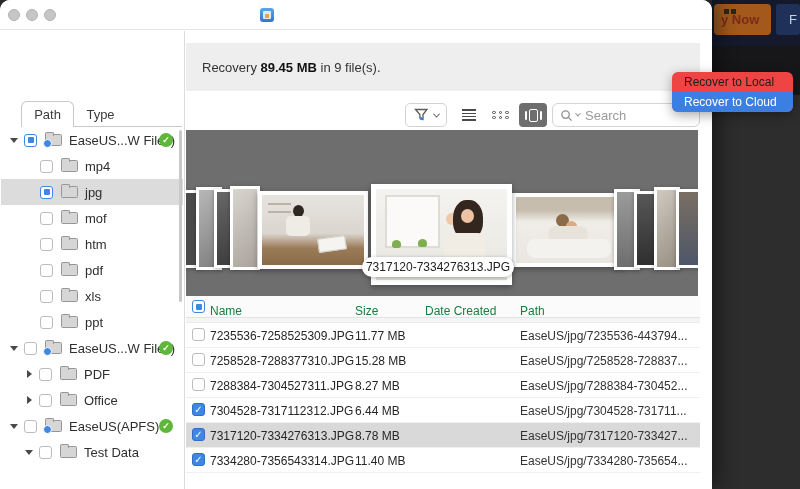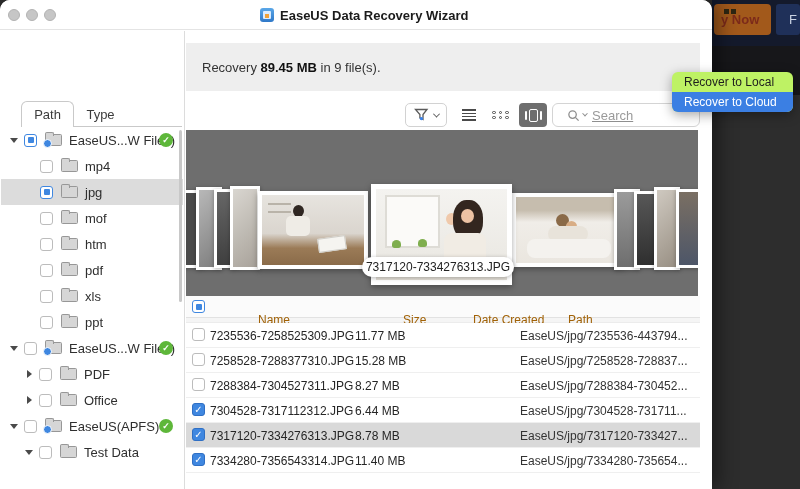--- a/index.html
+++ b/index.html
@@ -44,21 +44,21 @@
   .banner-text b { color:#111; }
   .recover-btn { position:absolute; left:583px; top:57px; width:117px; height:29px; background:#2e7ce0;
     border-radius:6px; display:flex; color:#fff; cursor:pointer; }
   .recover-main { width:91px; display:flex; align-items:center; justify-content:center;
     font-size:13px; font-weight:bold; border-right:1px solid rgba(255,255,255,.45); }
   .recover-arrow { flex:1; display:flex; align-items:center; justify-content:center; }
   .chev { width:7px; height:7px; border-right:1.6px solid currentColor; border-bottom:1.6px solid currentColor;
     transform:rotate(45deg) translate(-1px,-1px); }
 
   
-  .menu { position:absolute; left:672px; top:72px; width:121px; background:#bef264; border-radius:6px;
+  .menu { position:absolute; left:672px; top:72px; width:121px; background:#ef4444; border-radius:6px;
     box-shadow:0 3px 12px rgba(0,0,0,.35); z-index:60; overflow:hidden; }
   .menu-item { height:20px; line-height:20px; font-size:12px; color:#1e1e1e; padding-left:12px; cursor:pointer; }
   .menu-item.hl { background:#3b7fe3; color:#fff; }
 
   
   .sidebar { position:absolute; left:0; top:31px; width:185px; height:458px; background:#fff; border-right:1px solid #dcdcdc; }
   .tabline { position:absolute; left:21px; top:126px; width:161px; height:1px; background:#c9c9c9; }
   .tab { position:absolute; top:101px; width:53px; height:26px; font-size:13px; color:#3c3c3c;
     display:flex; align-items:center; justify-content:center; cursor:pointer; z-index:3; }
   .tab.active { left:21px; background:#fff; border:1px solid #c9c9c9; border-bottom:none; border-radius:6px 6px 0 0; }
@@ -95,21 +95,21 @@
   .viewbtn { position:absolute; top:103px; width:28px; height:24px; border-radius:4px;
     display:flex; align-items:center; justify-content:center; cursor:pointer; }
   .vb-list{left:455px} .vb-grid{left:487px} .vb-prev{left:519px; background:#6e6e6e;}
   .lines i { display:block; width:14px; height:1.6px; background:#4a4a4a; margin:1.6px 0; }
   .dots { display:grid; grid-template-columns:repeat(3,5px); grid-gap:1.5px; }
   .dots i { width:3.5px; height:3.5px; border:1px solid #4a4a4a; border-radius:50%; }
   .pv { display:flex; align-items:center; gap:2px; }
   .pv .b { width:2px; height:9px; background:#fff; border-radius:1px; }
   .pv .m { width:9px; height:13px; border:1.5px solid #fff; border-radius:2px; }
   .search { position:absolute; left:552px; top:103px; width:148px; height:24px; border:1px solid #d4d4d4;
-    border-radius:6px; background:#fff; display:flex; align-items:center; padding-left:14px; gap:3px; color:#8f8f8f;text-decoration:underline; }
+    border-radius:6px; background:#fff; display:flex; align-items:center; padding-left:7px; gap:3px; color:#8f8f8f; }
   .search .chev { width:4px; height:4px; border-width:1.2px; margin-right:2px; }
   .search input { border:none; outline:none; flex:1; font-size:13px; color:#777; background:transparent;
     font-family:"Liberation Sans", sans-serif; min-width:10px; }
   .search input::placeholder { color:#9a9a9a; }
 
   
   .carousel { position:absolute; left:186px; top:130px; width:512px; height:166px; background:#6e6e6e; overflow:hidden; }
   .photo { position:absolute; background:#fff; box-shadow:0 2px 6px rgba(0,0,0,.35); }
   .ph { position:absolute; overflow:hidden; }
   .sliver { position:absolute; background:#fff; box-shadow:0 1px 4px rgba(0,0,0,.3); }
@@ -135,21 +135,21 @@
   .sc-bed .p1 { position:absolute; left:38%; top:26%; width:13px; height:13px; border-radius:50%; background:#8a6a48; }
   .sc-bed .p2 { position:absolute; left:48%; top:36%; width:11px; height:11px; border-radius:50%; background:#d8ad85; }
   .sc-bed .blanket { position:absolute; left:10%; bottom:8%; width:80%; height:28%; border-radius:8px; background:#f4f2ee; }
   .sc-bed .body2 { position:absolute; left:30%; top:44%; width:40px; height:16px; border-radius:8px; background:#e8e3da; }
   .caption { position:absolute; left:176px; top:127px; width:152px; height:20px; background:#fff; border-radius:10px;
     box-shadow:0 1px 4px rgba(0,0,0,.3); font-size:12px; color:#222; text-align:center; line-height:20px; z-index:8; white-space:nowrap; }
 
   
   .tbl { position:absolute; left:186px; top:296px; width:514px; }
   .th-row { position:relative; height:22px; background:#fbfbfb; border-bottom:1px solid #e2e2e2; }
-  .th { position:absolute; top:17px; font-size:12px; color:#a16207;margin-left:48px; }
+  .th { position:absolute; top:8px; font-size:12px; color:#15803d; }
   .h-name{left:24px} .h-size{left:169px} .h-date{left:239px} .h-path{left:334px}
   .th-row .cb { position:absolute; left:6px; top:4px; margin:0; }
   .part-row { height:5px; background:#f5f5f5; border-bottom:1px solid #ececec; }
   .tr { position:relative; height:25px; border-bottom:1px solid #efefef; background:#fff; }
   .tr.hl { background:#d9d9d9; }
   .tr .cb { position:absolute; left:6px; top:5px; margin:0; }
   .td { position:absolute; top:6px; font-size:12px; color:#262626; white-space:nowrap; }
   .t-name{left:24px} .t-size{left:169px} .t-date{left:239px}
   .t-path{left:334px; width:178px; overflow:hidden; color:#333;}
 </style>
@@ -166,21 +166,20 @@
   <div class="f-btn">F</div>
 
   <div class="window">
 
     <div class="titlebar">
       <span class="tl tl1"></span>
       <span class="tl tl2"></span>
       <span class="tl tl3"></span>
       <div class="titlegrp">
         <span class="appicon"></span>
-        <span class="titletext">EaseUS Data Recovery Wizard</span>
       </div>
     </div>
 
     <div class="navcol nav-home">
       <span>
         <svg width="26" height="22" viewBox="0 0 26 22" fill="none" stroke="#383838" stroke-width="1.8">
           <path d="M23 19 V12 Q23 8 19 8 H7"></path>
           <path d="M11.5 3.5 L7 8 L11.5 12.5"></path>
         </svg>
       </span>

